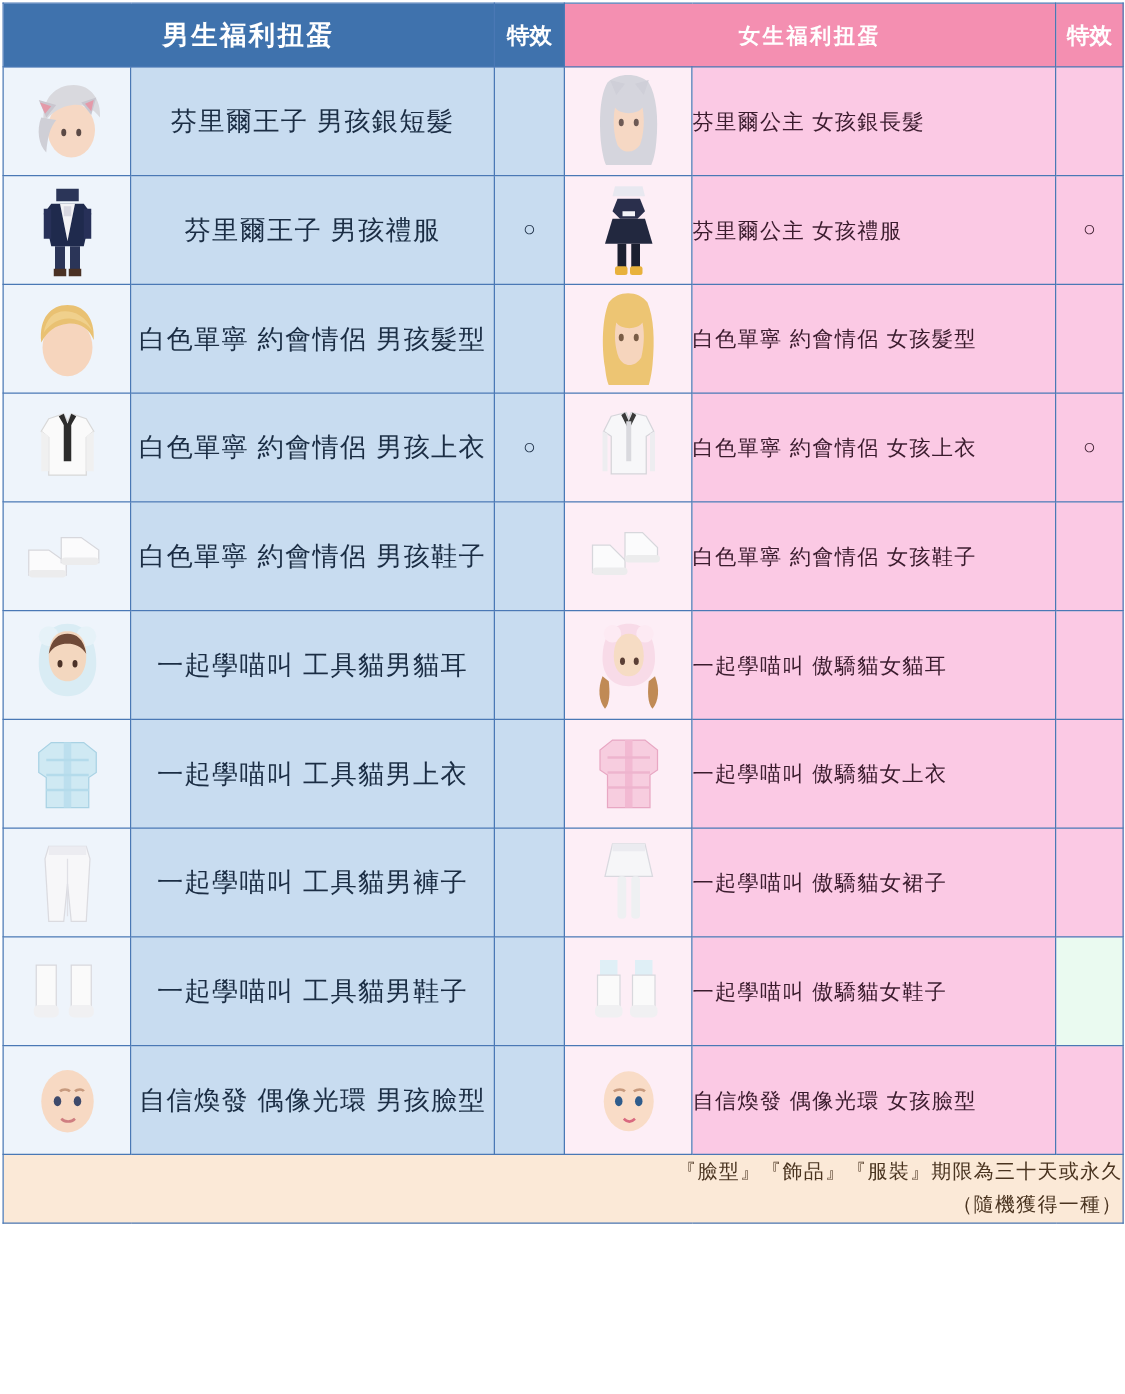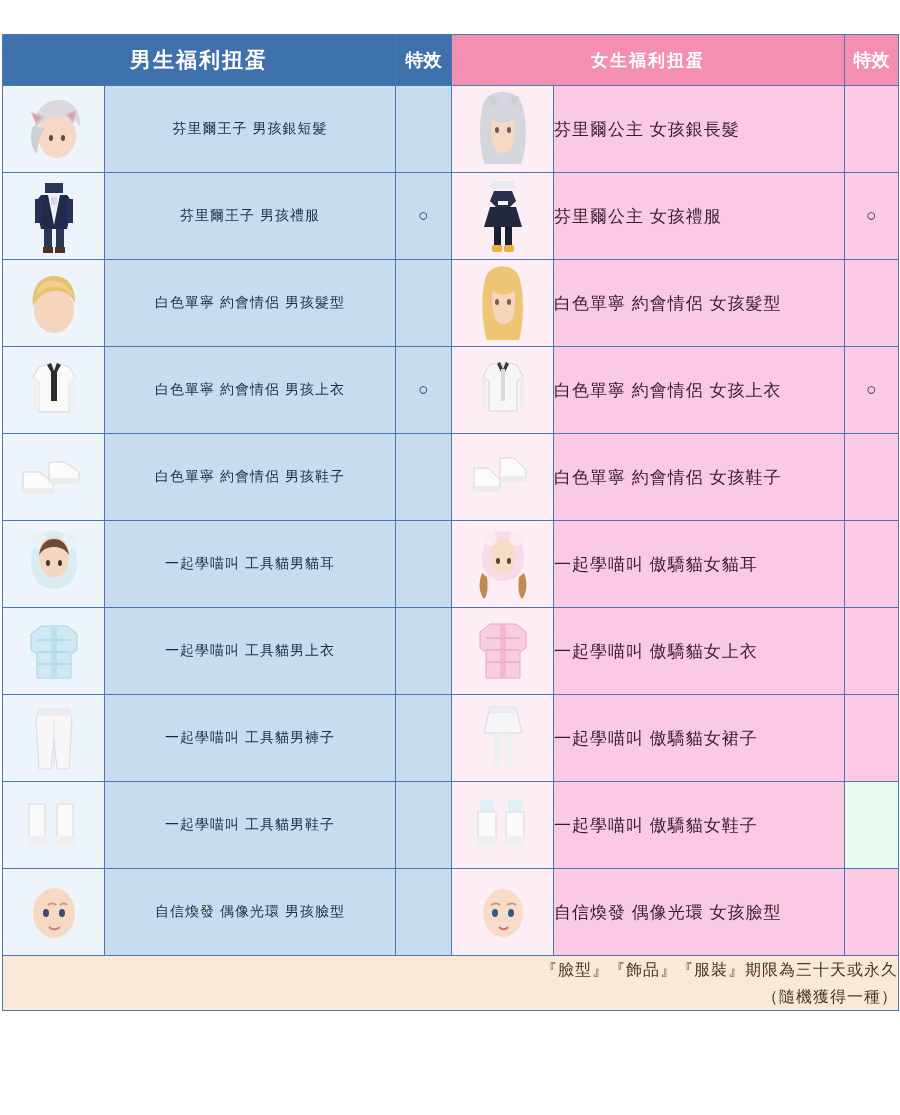--- a/index.html
+++ b/index.html
@@ -5,21 +5,20 @@
   html,body{margin:0;padding:0;}
   body{
     width:900px;
     background:#ffffff;
     font-family:"Liberation Sans","DejaVu Sans",sans-serif;
   }
   #sheet{
     width:900px;
     box-sizing:border-box;
     padding:2px;
-    margin-top:32px;
   }
   table.gacha{
     border-collapse:collapse;
     width:896px;
     table-layout:fixed;
   }
   table.gacha td, table.gacha th{
     border:1px solid #4a78b5;
     padding:0;
     margin:0;
@@ -63,21 +62,21 @@
   td.icon-b{
     background:#eef4fb;
     width:102px;
     height:86px;
     text-align:center;
     vertical-align:middle;
   }
   td.name-b{
     background:#c8dcf0;
     color:#1b2d44;
-    font-size:14px;
+    font-size:21px;
     text-align:center;
     vertical-align:middle;
     letter-spacing:1px;
   }
   td.fx-b{
     background:#c8dcf0;
     color:#1b2d44;
     font-size:17px;
     text-align:center;
     vertical-align:middle;

